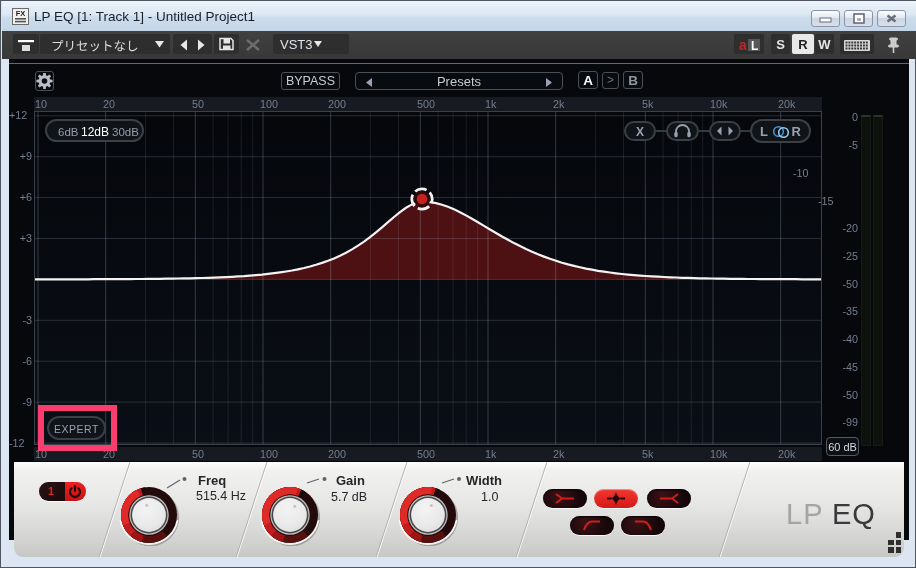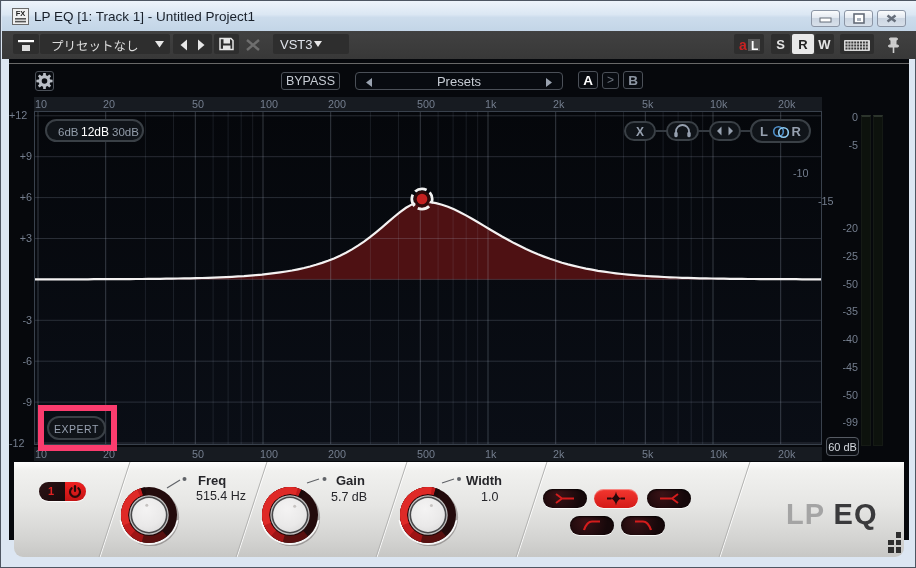--- a/index.html
+++ b/index.html
@@ -396,19 +396,19 @@
       <div class="flbtn" style="left:556px;top:54px;">
         <svg width="44" height="19" viewBox="0 0 44 19">
           <path d="M14 14 Q17 5.5 22 5.5 H30" fill="none" stroke="#d41c1c" stroke-width="2.2"></path>
         </svg>
       </div>
       <div class="flbtn" style="left:607px;top:54px;">
         <svg width="44" height="19" viewBox="0 0 44 19">
           <path d="M14 5.5 H22 Q27 5.5 30 14" fill="none" stroke="#d41c1c" stroke-width="2.2"></path>
         </svg>
       </div>
-    <div class="abs" style="left:772px;top:36px;font-size:29px;font-weight:bold;letter-spacing:1px"><span style="color:#a4a4a4">LP</span> <span style="color:#3a3a3c">EQ</span></div>
+    <div class="abs" style="left:772px;top:36px;font-size:29px;font-weight:normal;letter-spacing:1px"><span style="color:#a4a4a4">LP</span> <span style="color:#3a3a3c">EQ</span></div>
     <div class="abs" style="left:881.5px;top:70px;width:5.5px;height:5.5px;background:#2e2e2e"></div>
       <div class="abs" style="left:874px;top:77.5px;width:5.5px;height:5.5px;background:#2e2e2e"></div>
       <div class="abs" style="left:881.5px;top:77.5px;width:5.5px;height:5.5px;background:#2e2e2e"></div>
       <div class="abs" style="left:874px;top:85px;width:5.5px;height:5.5px;background:#2e2e2e"></div>
       <div class="abs" style="left:881.5px;top:85px;width:5.5px;height:5.5px;background:#2e2e2e"></div>
   </div>
 </div>
 </body></html>

